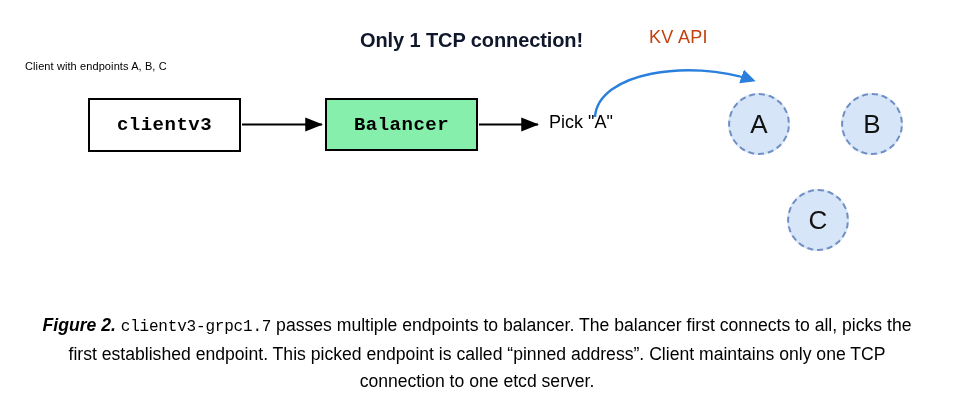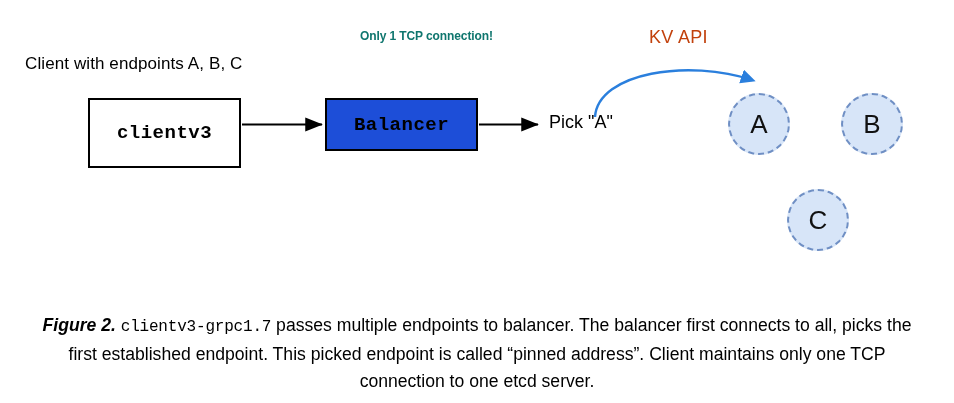--- a/index.html
+++ b/index.html
@@ -28,31 +28,31 @@
   }
 
   .txt {
     position: absolute;
     white-space: nowrap;
     color: #000000;
   }
 
   #client-endpoints-label {
     left: 25px;
-    top: 54px;
-    font-size: 17px;
+    top: 60px;
+    font-size: 11px;
     letter-spacing: 0.1px;
   }
 
   #tcp-warning-label {
     left: 360px;
     top: 29px;
-    font-size: 12px;
+    font-size: 20px;
     font-weight: bold;
-    color: #0f766e;
+    color: #0f172a;
     letter-spacing: -0.1px;
   }
 
   #kv-api-label {
     left: 649px;
     top: 27px;
     font-size: 18px;
     color: #c2410c;
     letter-spacing: 0.3px;
   }
@@ -74,29 +74,29 @@
     font-family: "Liberation Mono", "DejaVu Sans Mono", monospace;
     font-weight: bold;
     font-size: 19px;
     color: #000000;
     letter-spacing: 0.5px;
   }
   #clientv3-box {
     left: 88px;
     top: 98px;
     width: 153px;
-    height: 70px;
+    height: 54px;
     background: #ffffff;
   }
   #balancer-box {
     left: 325px;
     top: 98px;
     width: 153px;
     height: 53px;
-    background: #1d4ed8;
+    background: #86efac;
   }
 
   
   .endpoint-circle {
     position: absolute;
     box-sizing: border-box;
     width: 62px;
     height: 62px;
     border-radius: 50%;
     background: #d7e5f8;

